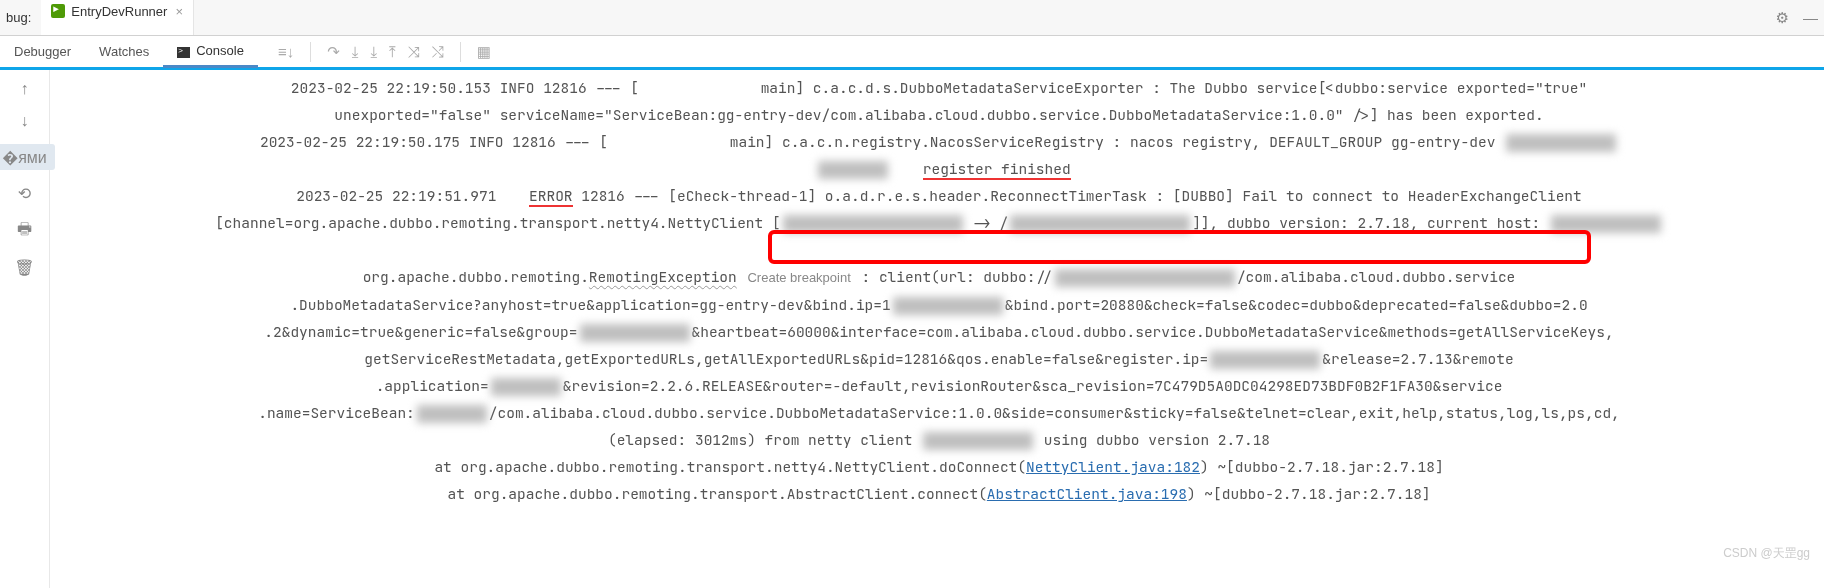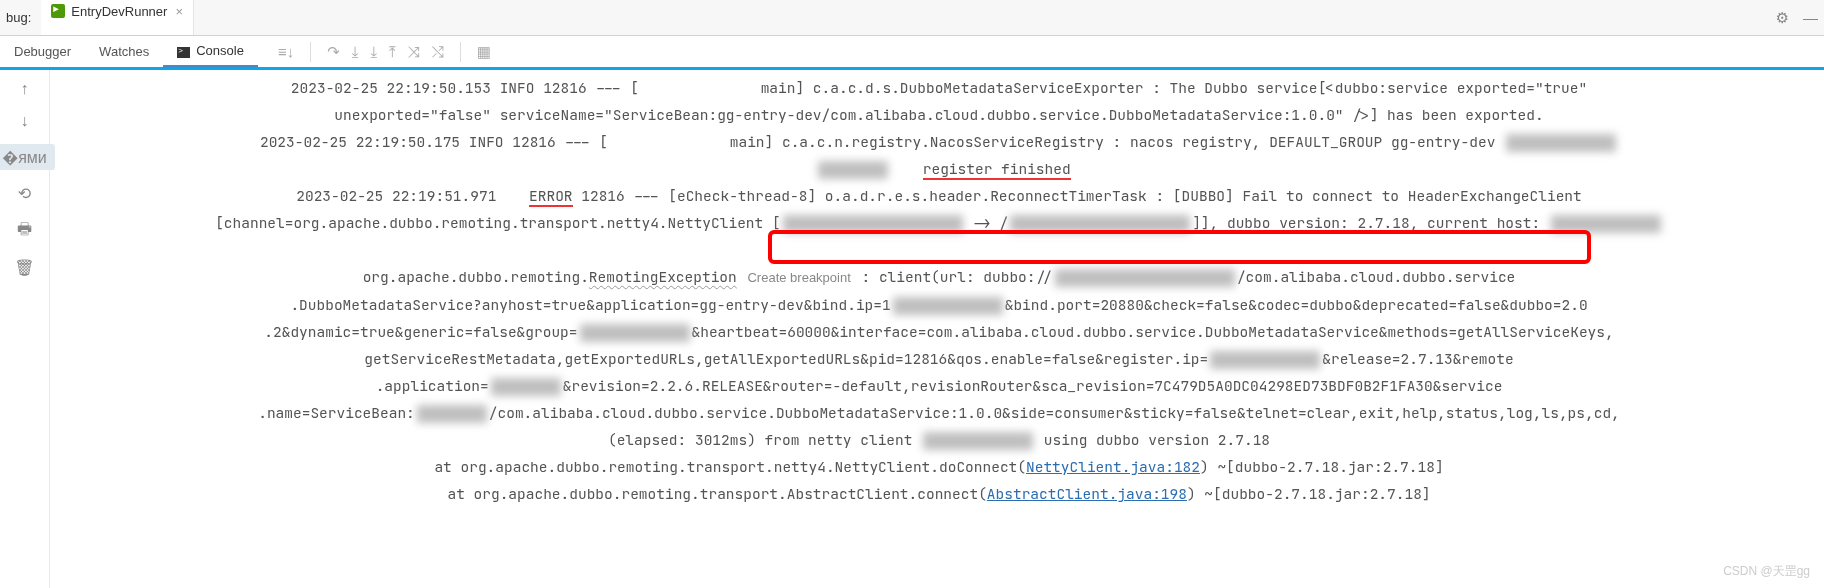--- a/index.html
+++ b/index.html
@@ -166,21 +166,21 @@
     .breakpoint-hint {
       color: #888;
       font-family: "Segoe UI", Arial, sans-serif;
       font-size: 13px;
       background: #fff;
       padding: 0 2px;
     }
     .watermark {
       position: absolute;
       right: 14px;
-      bottom: 8px;
+      bottom: 26px;
       color: #ccc;
       font-size: 12px;
       font-family: Arial, sans-serif;
     }
   </style>
 </head>
 <body>
 
 <div class="top-bar">
   <span class="bug-label">bug:</span>
@@ -224,21 +224,21 @@
     <span class="gutter-icon" title="Rerun">⟲</span>
     <span class="gutter-icon" title="Print">🖶</span>
     <span class="gutter-icon" title="Clear">🗑</span>
   </div>
 
   <div class="console-body">
     <div class="log-line"><span>2023-02-25 22:19:50.153  INFO 12816 --- [</span>&nbsp;&nbsp;&nbsp;&nbsp;&nbsp;&nbsp;&nbsp;&nbsp;&nbsp;&nbsp;&nbsp;&nbsp;&nbsp;&nbsp;<span>main] c.a.c.d.s.DubboMetadataServiceExporter   : The Dubbo service[&lt;dubbo:service exported="true"</span></div>
     <div class="log-line"><span> unexported="false" serviceName="ServiceBean:gg-entry-dev/com.alibaba.cloud.dubbo.service.DubboMetadataService:1.0.0" /&gt;] has been exported.</span></div>
     <div class="log-line"><span>2023-02-25 22:19:50.175  INFO 12816 --- [</span>&nbsp;&nbsp;&nbsp;&nbsp;&nbsp;&nbsp;&nbsp;&nbsp;&nbsp;&nbsp;&nbsp;&nbsp;&nbsp;&nbsp;<span>main] c.a.c.n.registry.NacosServiceRegistry    : nacos registry, DEFAULT_GROUP gg-entry-dev</span> <span class="blur blur-md"></span></div>
     <div class="log-line">&nbsp;<span class="blur blur-sm"></span> <span class="underline-red">register finished</span></div>
-    <div class="log-line"><span>2023-02-25 22:19:51.971</span> <span class="underline-red">ERROR</span><span> 12816 --- [eCheck-thread-8] o.a.d.r.e.s.</span><span>header.ReconnectTimerTask</span><span>    :  [DUBBO] Fail to connect to HeaderExchangeClient</span></div>
+    <div class="log-line"><span>2023-02-25 22:19:51.971</span> <span class="underline-red">ERROR</span><span> 12816 --- [eCheck-thread-1] o.a.d.r.e.s.</span><span>header.ReconnectTimerTask</span><span>    :  [DUBBO] Fail to connect to HeaderExchangeClient</span></div>
     <div class="log-line"><span> [channel=org.apache.dubbo.remoting.transport.netty4.NettyClient [</span><span class="blur blur-lg"></span><span> -&gt; /</span><span class="blur blur-lg"></span><span>]], dubbo version: 2.7.18, current host:</span> <span class="blur blur-md"></span></div>
     <div class="log-line">&nbsp;</div>
     <div class="log-line"><span>org.apache.dubbo.remoting.</span><span class="wavy">RemotingException</span> <span class="breakpoint-hint">Create breakpoint</span> <span>: client(url: dubbo://</span><span class="blur blur-lg"></span><span>/com.alibaba.cloud.dubbo.service</span></div>
     <div class="log-line"><span>.DubboMetadataService?anyhost=true&amp;application=gg-entry-dev&amp;bind.ip=1</span><span class="blur blur-md"></span><span>&amp;bind.port=20880&amp;check=false&amp;codec=dubbo&amp;deprecated=false&amp;dubbo=2.0</span></div>
     <div class="log-line"><span>.2&amp;dynamic=true&amp;generic=false&amp;group=</span><span class="blur blur-md"></span><span>&amp;heartbeat=60000&amp;interface=com.alibaba.cloud.dubbo.service.DubboMetadataService&amp;methods=getAllServiceKeys,</span></div>
     <div class="log-line"><span>getServiceRestMetadata,getExportedURLs,getAllExportedURLs&amp;pid=12816&amp;qos.enable=false&amp;register.ip=</span><span class="blur blur-md"></span><span>&amp;release=2.7.13&amp;remote</span></div>
     <div class="log-line"><span>.application=</span><span class="blur blur-sm"></span><span>&amp;revision=2.2.6.RELEASE&amp;router=-default,revisionRouter&amp;sca_revision=7C479D5A0DC04298ED73BDF0B2F1FA30&amp;service</span></div>
     <div class="log-line"><span>.name=ServiceBean:</span><span class="blur blur-sm"></span><span>/com.alibaba.cloud.dubbo.service.DubboMetadataService:1.0.0&amp;side=consumer&amp;sticky=false&amp;telnet=clear,exit,help,status,log,ls,ps,cd,</span></div>
     <div class="log-line"><span>(elapsed: 3012ms) from netty client</span> <span class="blur blur-md"></span> <span>using dubbo version 2.7.18</span></div>
     <div class="log-line"><span>    at org.apache.dubbo.remoting.transport.netty4.NettyClient.doConnect(</span><span class="link-blue">NettyClient.java:182</span><span>) ~[dubbo-2.7.18.jar:2.7.18]</span></div>

